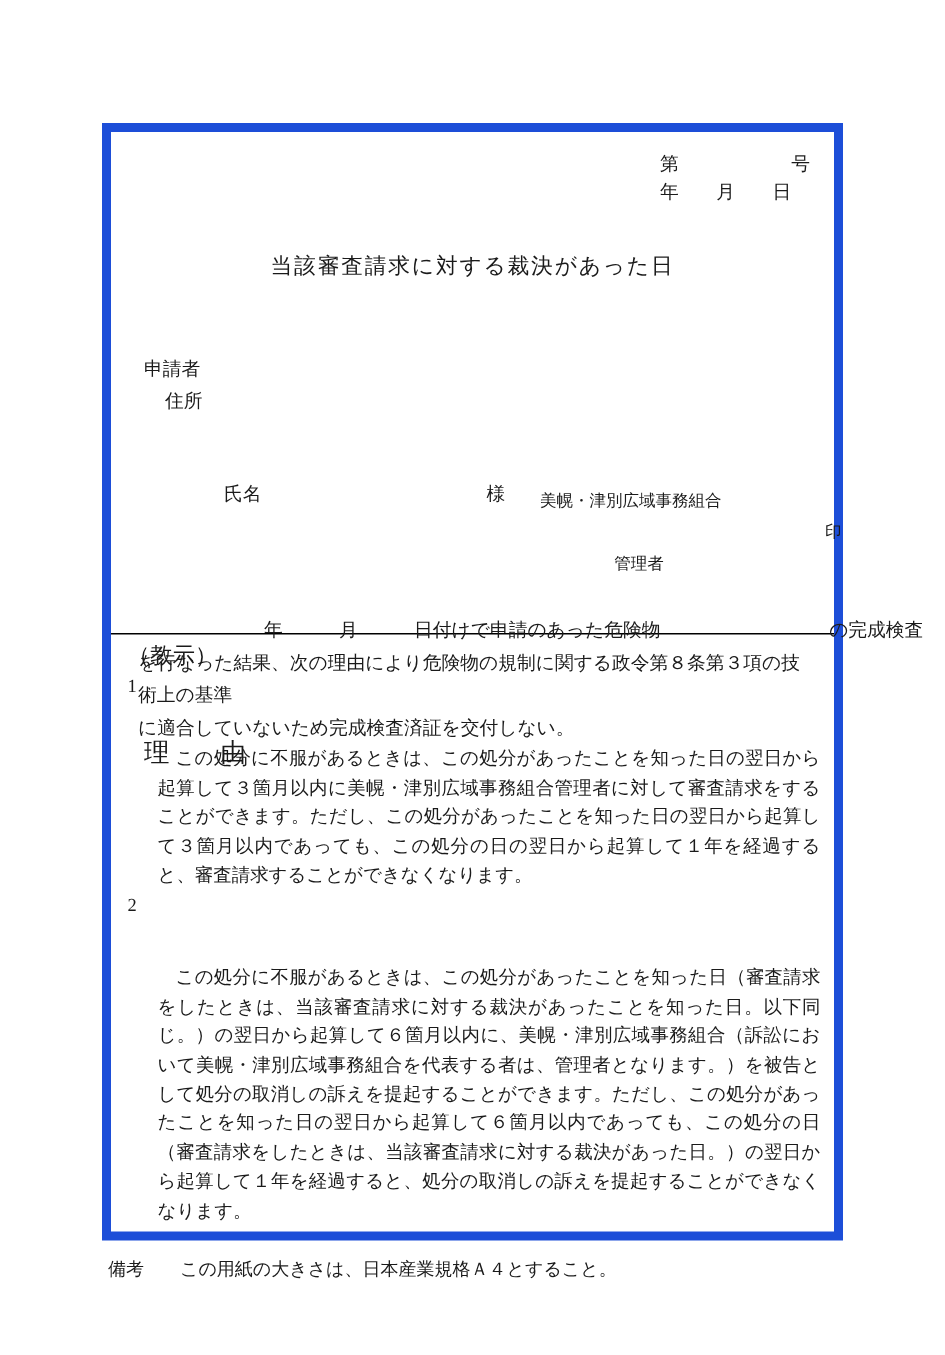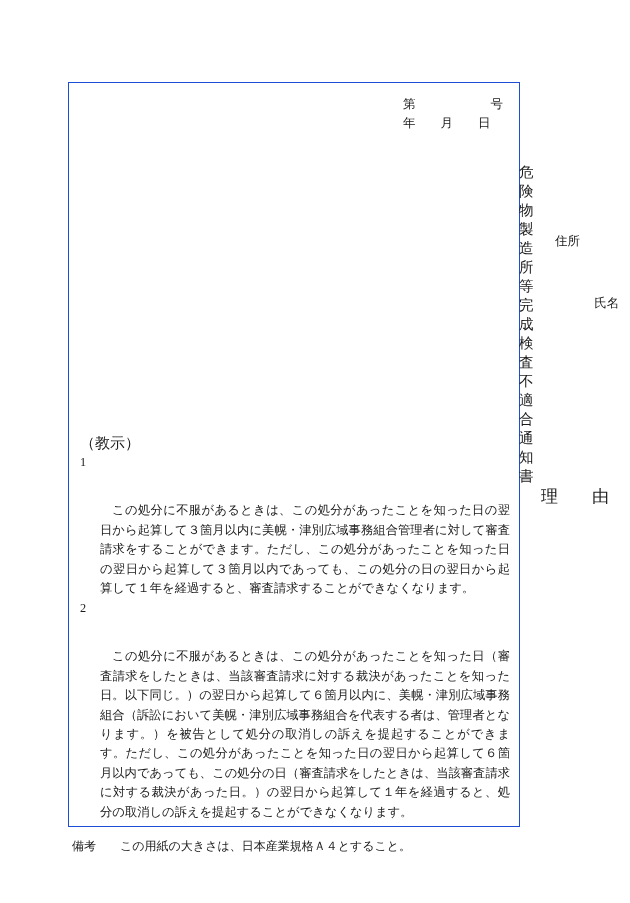--- a/index.html
+++ b/index.html
@@ -30,27 +30,26 @@
     font-size: 12.5px;
     letter-spacing: 0.2px;
     white-space: nowrap;
   }
 
   
   .frame {
     position: absolute;
     left: 68px;
     top: 82px;
-    width: 452px;
+    width: 494px;
     height: 745px;
-    border: 1px solid #1d4ed8;
+    border: 6px solid #1d4ed8;
     box-sizing: border-box;
     display: flex;
     flex-direction: column;
-    align-items: flex-end;
   }
 
   .frame-main {
     position: relative;
     height: 517px;
     border-bottom: 1px solid #000;
     box-sizing: border-box;
   }
 
   .frame-notice {
@@ -98,25 +97,24 @@
     display: block;
     padding-left: 22px;
     margin-top: 20px;
     white-space: pre;
   }
   .applicant .name-row .honorific { padding-left: 150px; }
 
   
   .issuer {
     position: absolute;
-    left: 274px;
+    left: 286px;
     top: 236px;
-    font-size: 18px;
+    font-size: 11px;
     line-height: 21px;
-    font-weight: bold;
   }
   .issuer .org { display: block; white-space: nowrap; }
   .issuer .admin-row {
     display: block;
     padding-left: 22px;
     white-space: pre;
     position: relative;
   }
   .issuer .seal {
     position: absolute;
@@ -197,37 +195,43 @@
 
   <div class="frame">
 
     <div class="frame-main">
 
       <div class="doc-meta">
         <span class="meta-row">第　　　　　　号</span>
         <span class="meta-row">年　　月　　日</span>
       </div>
 
-      <div class="doc-title">危険物製造所等完成検査不適合通知書</div>
+      <div class="doc-title">当該審査請求に対する裁決があった日</div>
 
       <div class="applicant">
+        <span class="lbl-applicant">申請者</span>
         <span class="lbl-address">住所</span>
         <span class="name-row">
           <span>氏名</span><span class="honorific">様</span>
         </span>
       </div>
 
       <div class="issuer">
         <span class="org">美幌・津別広域事務組合</span>
         <span class="admin-row">
           <span>管理者</span>
           <span class="seal">印</span>
         </span>
       </div>
 
+      <div class="body-text">
+        <span class="line1">年　　　月　　　日付けで申請のあった危険物　　　　　　　　　の完成検査</span>
+        <span class="line2">を行なった結果、次の理由により危険物の規制に関する政令第８条第３項の技術上の基準</span>
+        <span class="line3">に適合していないため完成検査済証を交付しない。</span>
+      </div>
 
       <div class="reason-label">理　　由</div>
 
     </div>
 
     <div class="frame-notice">
       <div class="notice-head">（教示）</div>
 
       <div class="notice-item">
         <span class="num">1</span>

